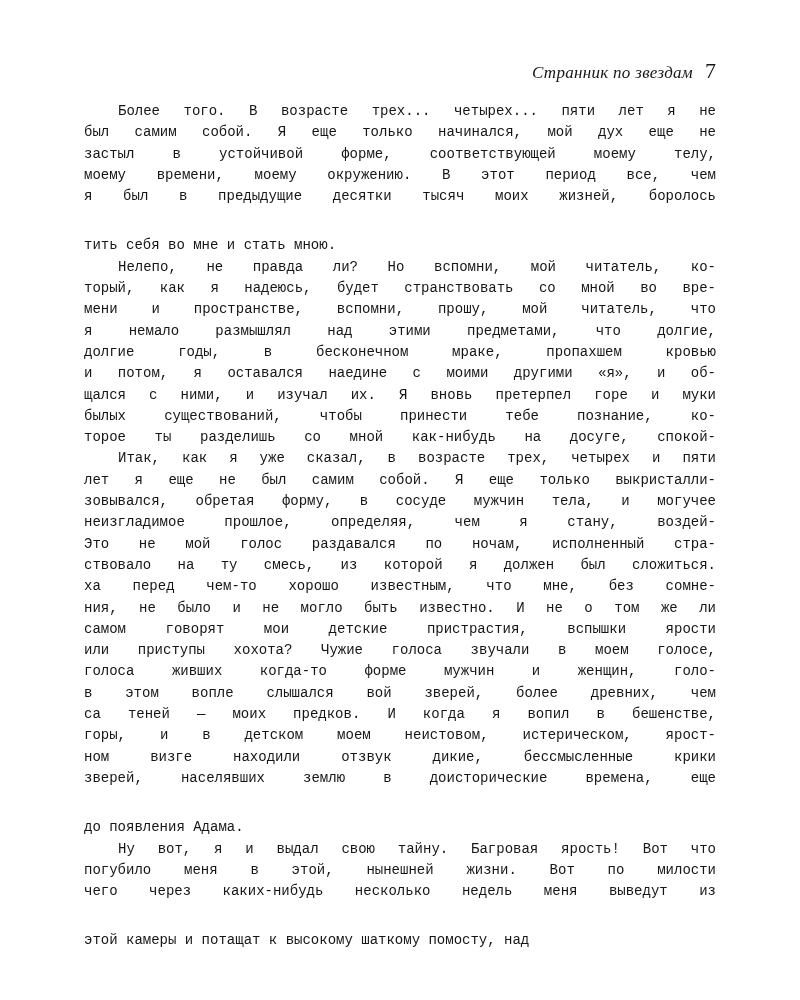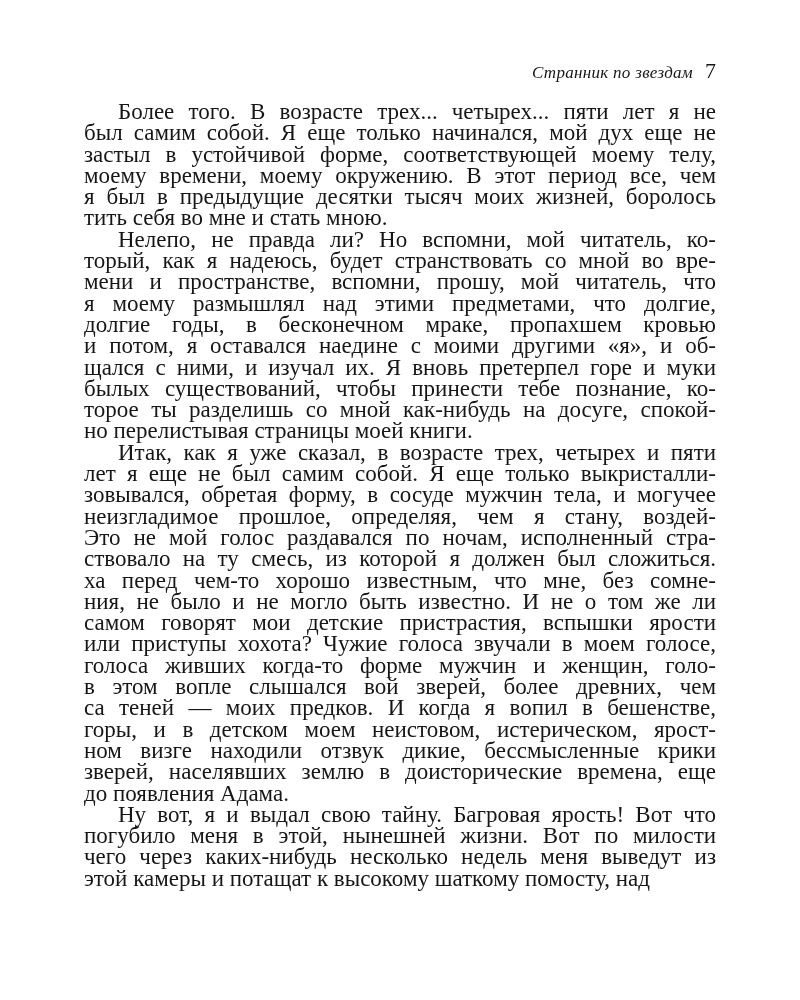--- a/index.html
+++ b/index.html
@@ -28,29 +28,31 @@
     .running-title {
       font-style: italic;
       font-size: 17px;
       letter-spacing: 0.3px;
     }
     .page-number {
       font-size: 22px;
       font-style: normal;
     }
     .text-body {
-      font-size: 23px;
+      font-size: 14px;
       line-height: 21.3px;
+      font-family: Liberation Mono, monospace;
     }
     .line {
       text-align: justify;
       text-align-last: justify;
     }
     .line.last {
       text-align-last: left;
+      margin-top: 28px;
     }
     .line.first {
       text-indent: 34px;
     }
   </style>
 </head>
 <body>
 
 <div class="page">
   <div class="running-header">
@@ -60,27 +62,26 @@
   <div class="text-body" id="text-body">
       <div class="line first">Более того. В возрасте трех... четырех... пяти лет я не</div>
       <div class="line">был самим собой. Я еще только начинался, мой дух еще не</div>
       <div class="line">застыл в устойчивой форме, соответствующей моему телу,</div>
       <div class="line">моему времени, моему окружению. В этот период все, чем</div>
       <div class="line">я был в предыдущие десятки тысяч моих жизней, боролось</div>
       <div class="line last">тить себя во мне и стать мною.</div>
       <div class="line first">Нелепо, не правда ли? Но вспомни, мой читатель, ко-</div>
       <div class="line">торый, как я надеюсь, будет странствовать со мной во вре-</div>
       <div class="line">мени и пространстве, вспомни, прошу, мой читатель, что</div>
-      <div class="line">я моему размышлял над этими предметами, что долгие,</div>
+      <div class="line">я немало размышлял над этими предметами, что долгие,</div>
       <div class="line">долгие годы, в бесконечном мраке, пропахшем кровью</div>
       <div class="line">и потом, я оставался наедине с моими другими «я», и об-</div>
       <div class="line">щался с ними, и изучал их. Я вновь претерпел горе и муки</div>
       <div class="line">былых существований, чтобы принести тебе познание, ко-</div>
       <div class="line">торое ты разделишь со мной как-нибудь на досуге, спокой-</div>
-      <div class="line last">но перелистывая страницы моей книги.</div>
       <div class="line first">Итак, как я уже сказал, в возрасте трех, четырех и пяти</div>
       <div class="line">лет я еще не был самим собой. Я еще только выкристалли-</div>
       <div class="line">зовывался, обретая форму, в сосуде мужчин тела, и могучее</div>
       <div class="line">неизгладимое прошлое, определяя, чем я стану, воздей-</div>
       <div class="line">Это не мой голос раздавался по ночам, исполненный стра-</div>
       <div class="line">ствовало на ту смесь, из которой я должен был сложиться.</div>
       <div class="line">ха перед чем-то хорошо известным, что мне, без сомне-</div>
       <div class="line">ния, не было и не могло быть известно. И не о том же ли</div>
       <div class="line">самом говорят мои детские пристрастия, вспышки ярости</div>
       <div class="line">или приступы хохота? Чужие голоса звучали в моем голосе,</div>

